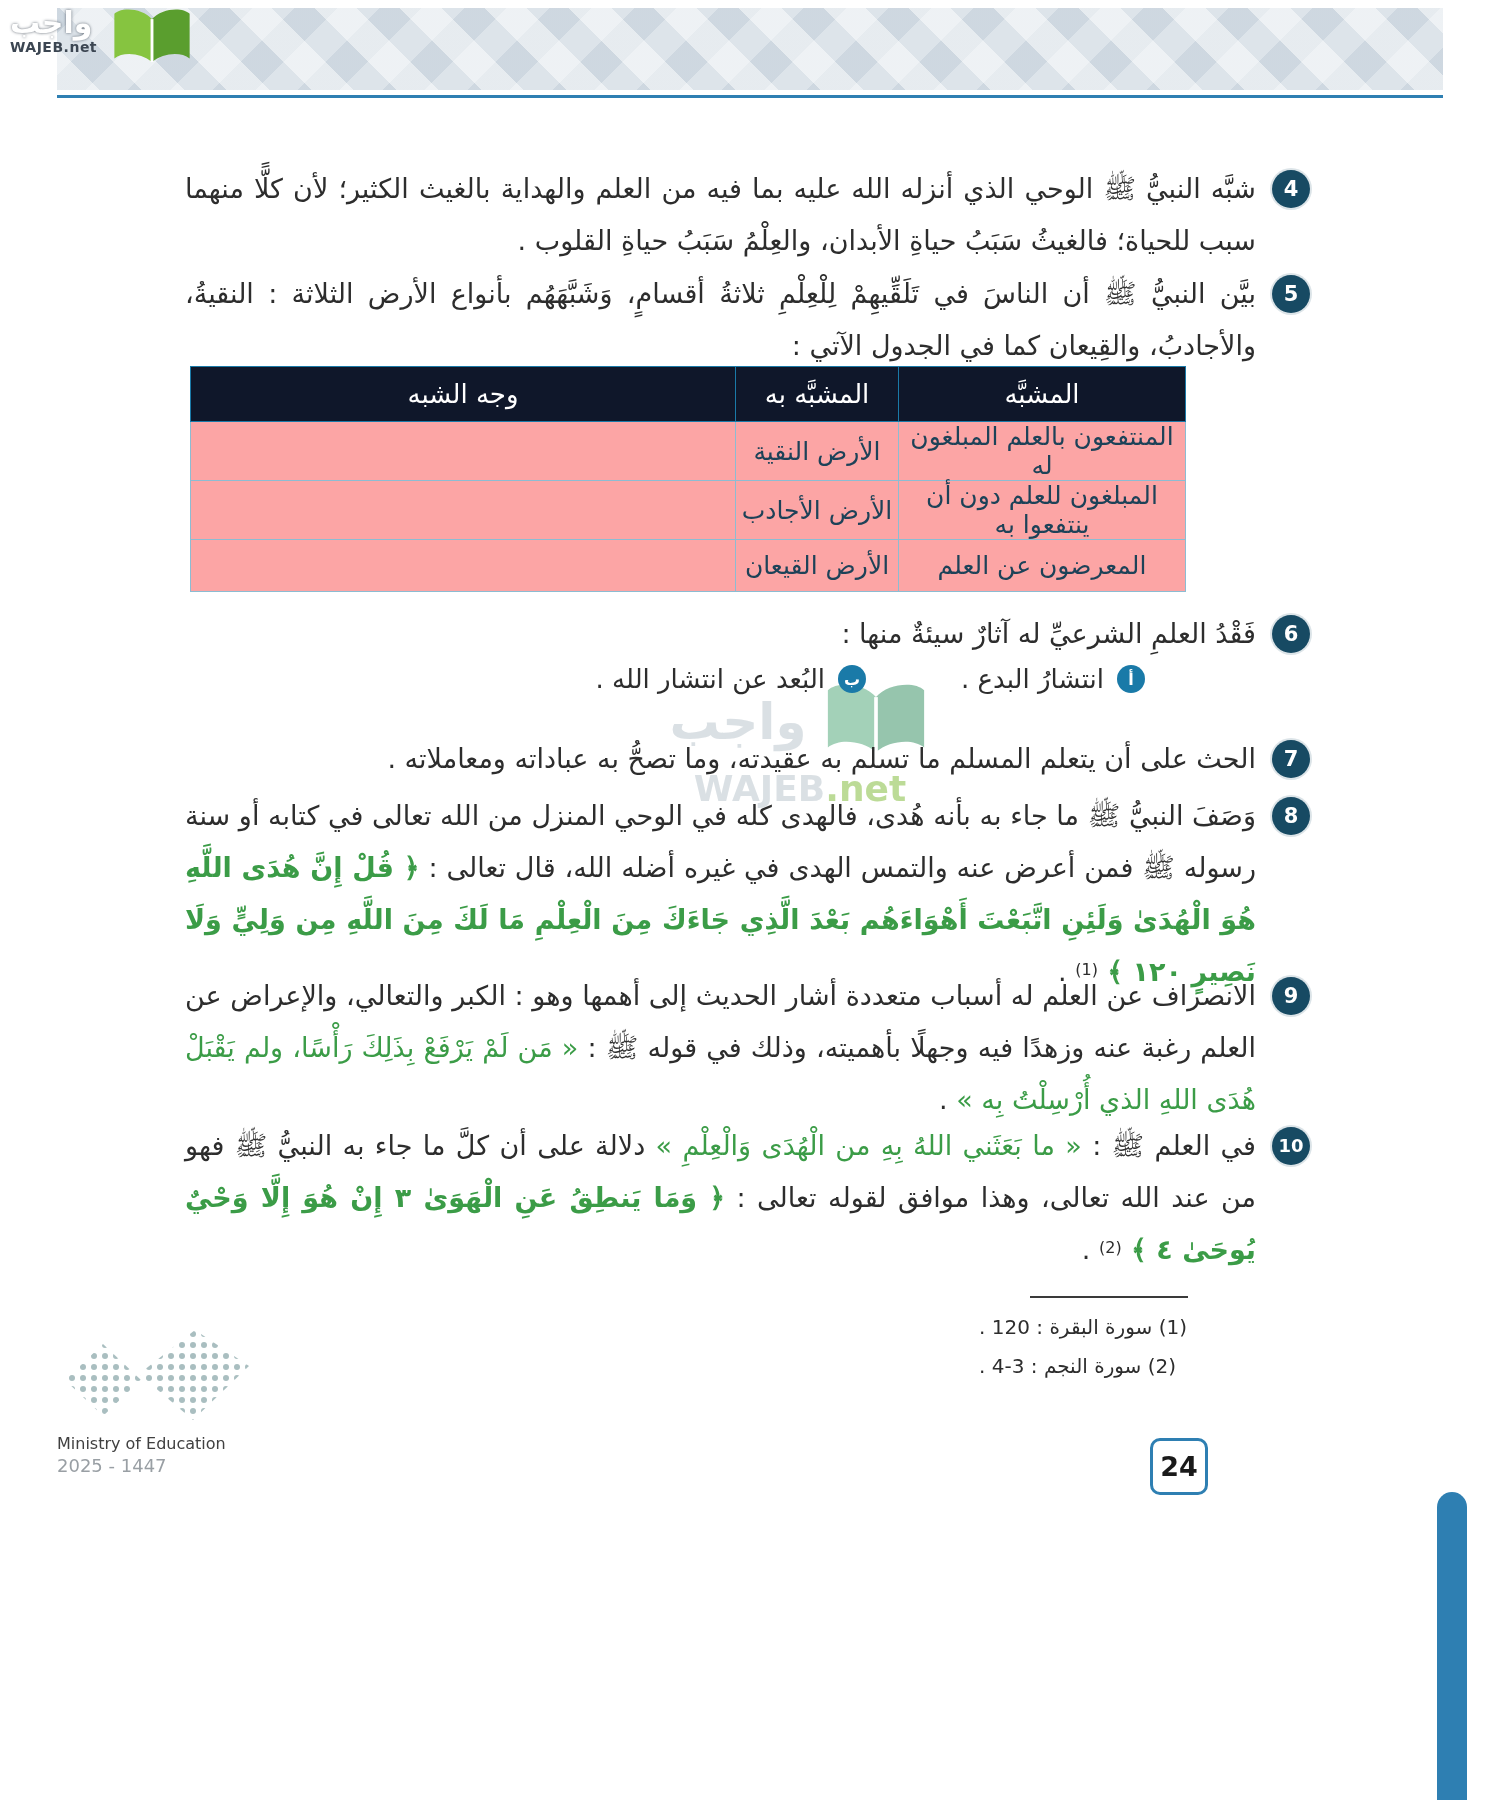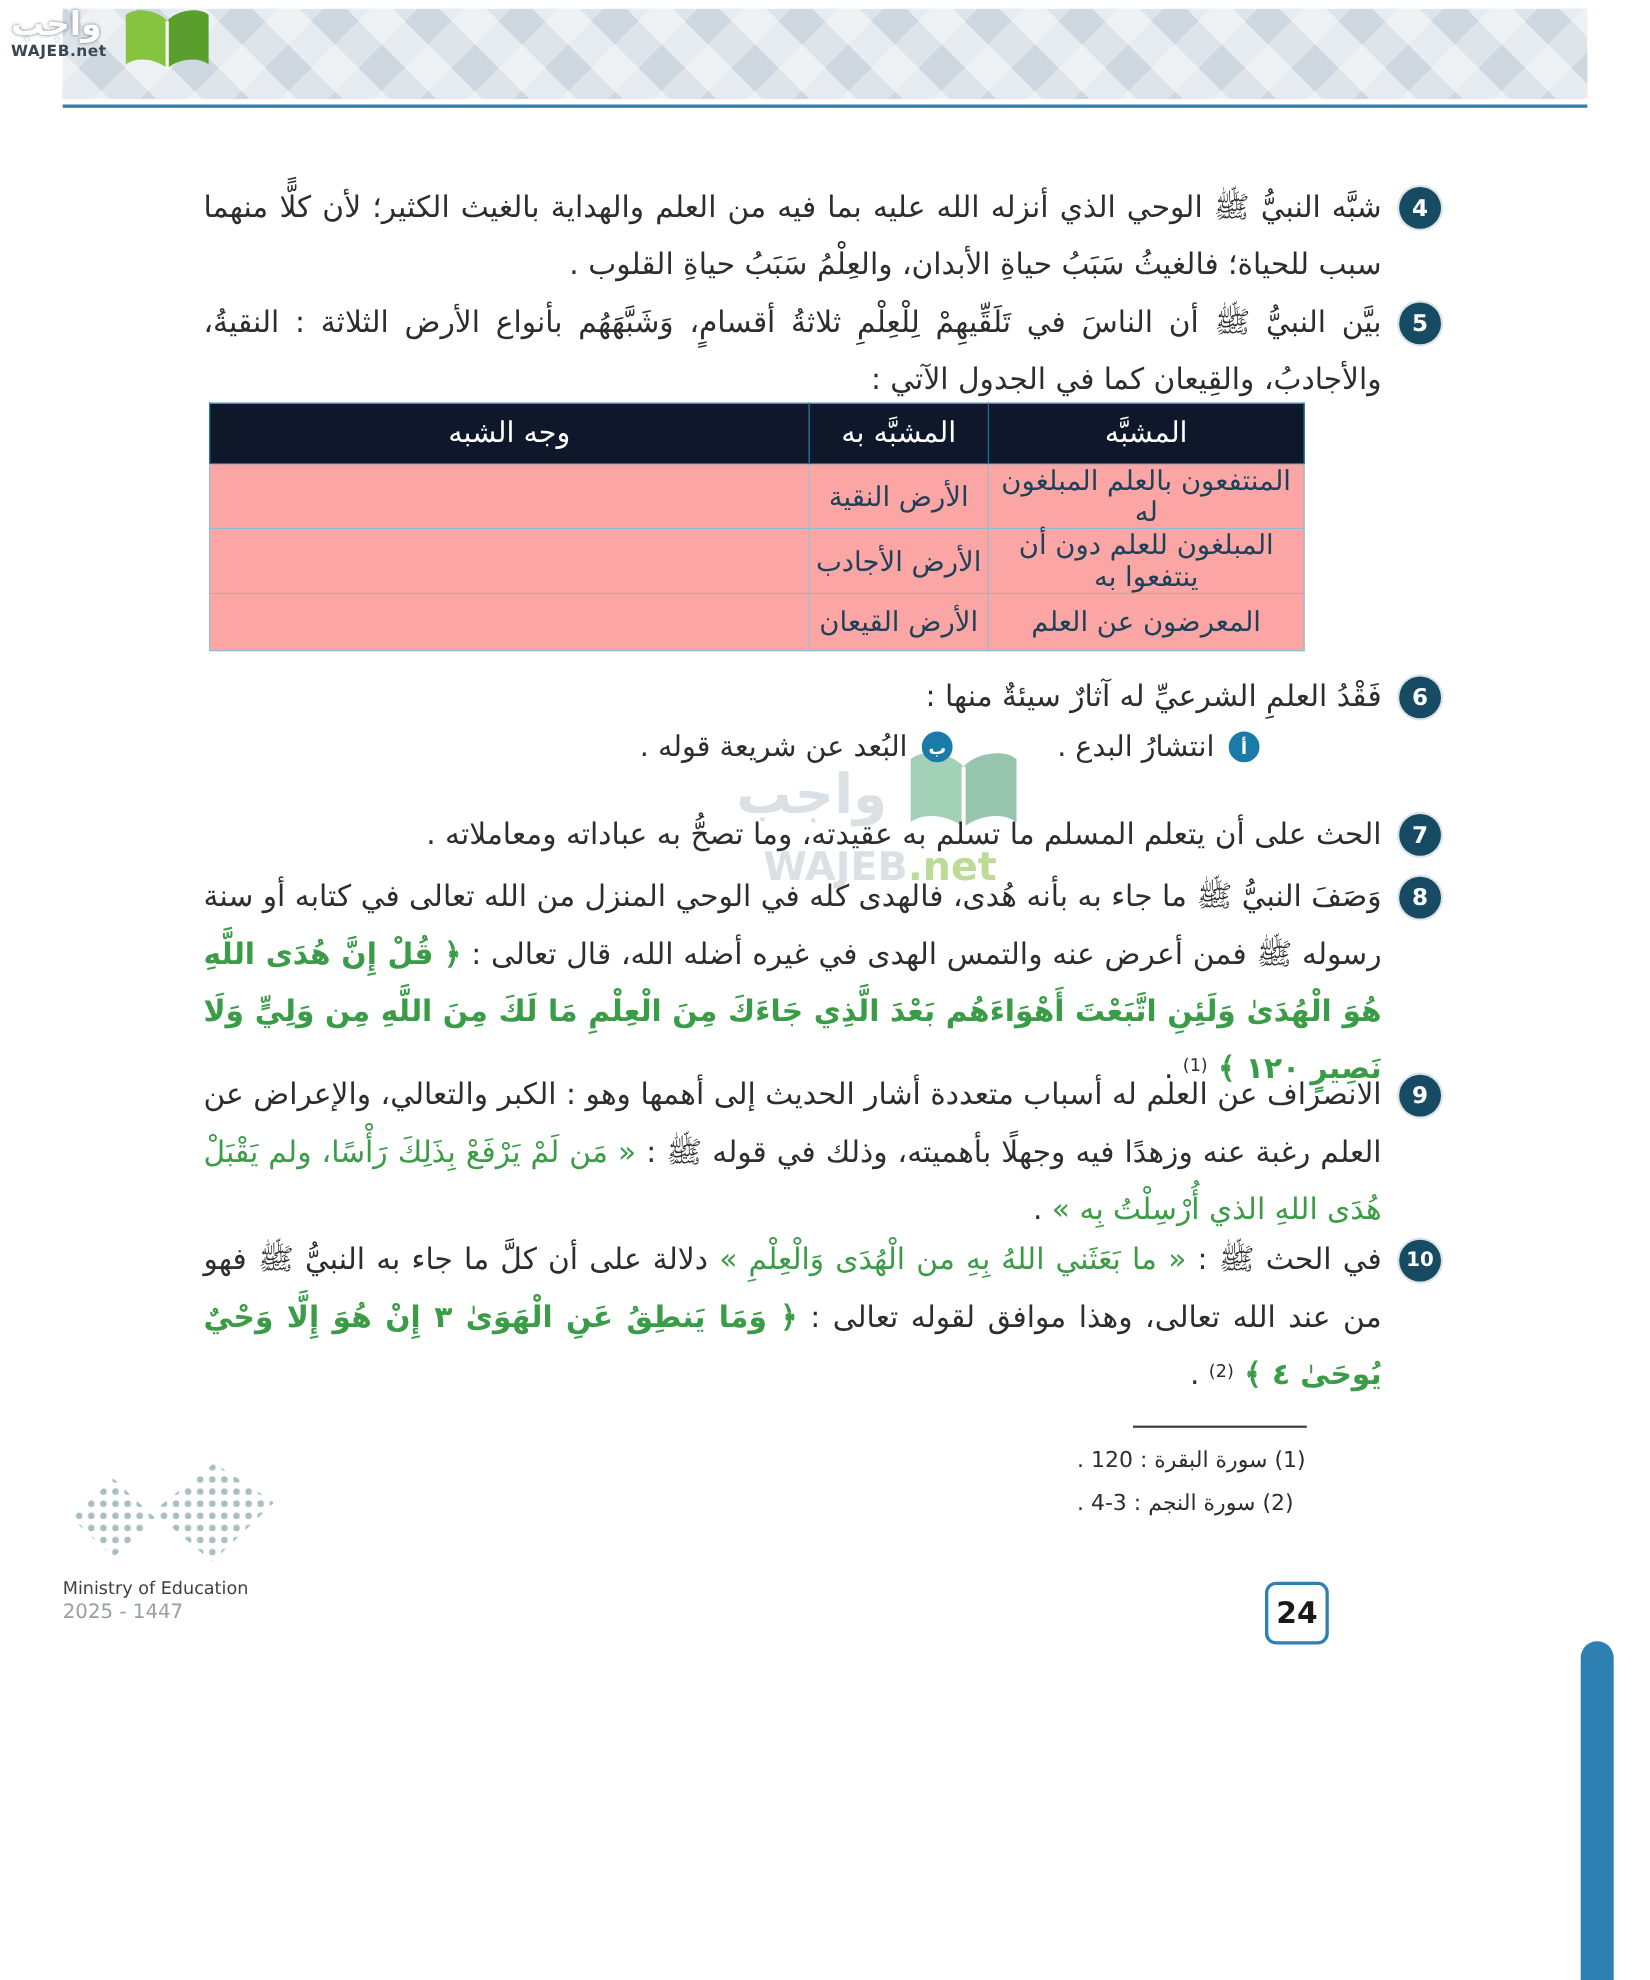--- a/index.html
+++ b/index.html
@@ -156,42 +156,42 @@
       <p>فَقْدُ العلمِ الشرعيِّ له آثارٌ سيئةٌ منها :</p>
     </section>
 
     <div class="subitems">
       <div class="subitem">
         <span class="subbadge">أ</span>
         <span>انتشارُ البدع .</span>
       </div>
       <div class="subitem">
         <span class="subbadge">ب</span>
-        <span>البُعد عن شريعة قوله .</span>
+        <span>البُعد عن انتشار الله .</span>
       </div>
     </div>
 
     <section class="point" style="top:733px">
       <span class="badge">7</span>
       <p>الحث على أن يتعلم المسلم ما تسلم به عقيدته، وما تصحُّ به عباداته ومعاملاته .</p>
     </section>
 
     <section class="point" style="top:790px">
       <span class="badge">8</span>
       <p><span>وَصَفَ النبيُّ ﷺ ما جاء به بأنه هُدى، فالهدى كله في الوحي المنزل من الله تعالى في كتابه أو سنة رسوله ﷺ فمن أعرض عنه والتمس الهدى في غيره أضله الله، قال تعالى : </span><span class="quran">﴿ قُلْ إِنَّ هُدَى اللَّهِ هُوَ الْهُدَىٰ وَلَئِنِ اتَّبَعْتَ أَهْوَاءَهُم بَعْدَ الَّذِي جَاءَكَ مِنَ الْعِلْمِ مَا لَكَ مِنَ اللَّهِ مِن وَلِيٍّ وَلَا نَصِيرٍ ١٢٠ ﴾ </span><sup class="fref">(1)</sup><span> .</span></p>
     </section>
 
     <section class="point" style="top:970px">
       <span class="badge">9</span>
       <p><span>الانصراف عن العلم له أسباب متعددة أشار الحديث إلى أهمها وهو : الكبر والتعالي، والإعراض عن العلم رغبة عنه وزهدًا فيه وجهلًا بأهميته، وذلك في قوله ﷺ : </span><span class="hadith">« مَن لَمْ يَرْفَعْ بِذَلِكَ رَأْسًا، ولم يَقْبَلْ هُدَى اللهِ الذي أُرْسِلْتُ بِه »</span><span> .</span></p>
     </section>
 
     <section class="point" style="top:1120px">
       <span class="badge two">10</span>
-      <p><span>في الحث ﷺ : </span><span class="hadith">« ما بَعَثَني اللهُ بِهِ من الْهُدَى وَالْعِلْمِ »</span><span> دلالة على أن كلَّ ما جاء به النبيُّ ﷺ فهو من عند الله تعالى، وهذا موافق لقوله تعالى : </span><span class="quran">﴿ وَمَا يَنطِقُ عَنِ الْهَوَىٰ ٣ إِنْ هُوَ إِلَّا وَحْيٌ يُوحَىٰ ٤ ﴾ </span><sup class="fref">(2)</sup><span> .</span></p>
+      <p><span>في العلم ﷺ : </span><span class="hadith">« ما بَعَثَني اللهُ بِهِ من الْهُدَى وَالْعِلْمِ »</span><span> دلالة على أن كلَّ ما جاء به النبيُّ ﷺ فهو من عند الله تعالى، وهذا موافق لقوله تعالى : </span><span class="quran">﴿ وَمَا يَنطِقُ عَنِ الْهَوَىٰ ٣ إِنْ هُوَ إِلَّا وَحْيٌ يُوحَىٰ ٤ ﴾ </span><sup class="fref">(2)</sup><span> .</span></p>
     </section>
 
   </div>
 
   <div class="footrule"></div>
   <div class="footnotes">
     <div>(1) سورة البقرة : 120 .</div>
     <div>(2) سورة النجم : 3-4 .</div>
   </div>
 

